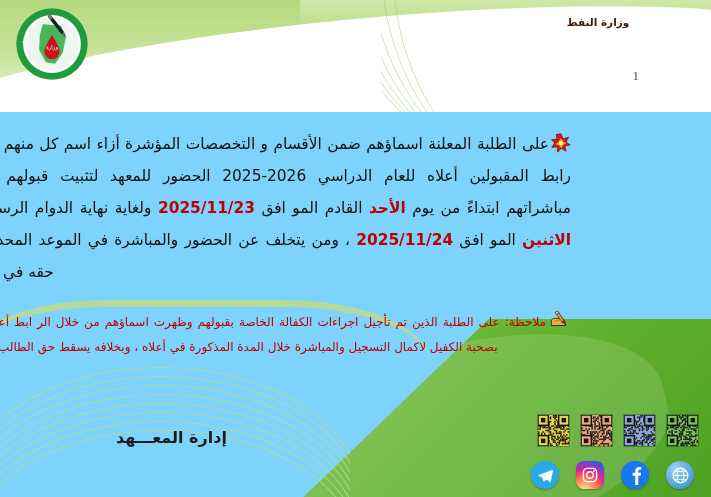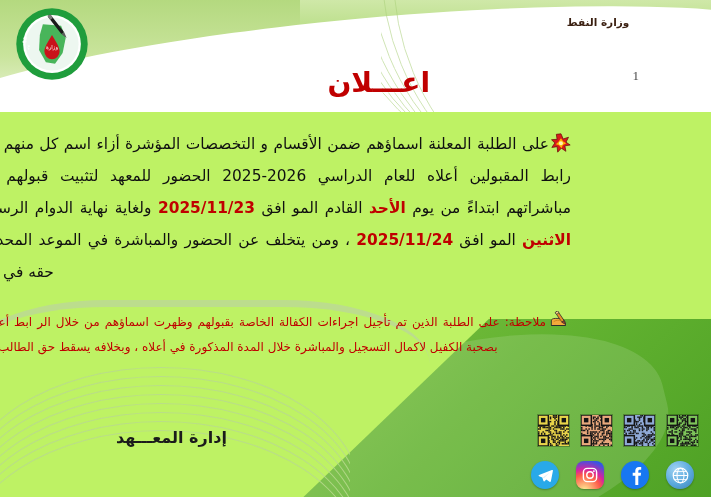--- a/index.html
+++ b/index.html
@@ -8,21 +8,21 @@
     background: #ffffff;
   }
   body {
     font-family: "DejaVu Sans", "Liberation Sans", sans-serif;
   }
   #page {
     position: relative;
     width: 711px;
     height: 497px;
     overflow: hidden;
-    background: #bef264;
+    background: #7dd3fc;
   }
 
   
   .header-band {
     position: absolute;
     left: 0; top: 0;
     width: 711px;
     height: 112px;
     overflow: hidden;
     background: linear-gradient(180deg, #cfe8a8 0%, #b9de87 28%, #cde9a9 58%, #e6f3cf 82%, #f4f9e9 100%);
@@ -298,21 +298,20 @@
         <textPath href="#arcBot" startOffset="6%">معهد التدريب النفطي / بغداد</textPath>
       </text>
     </svg>
   </div>
 
   <div class="ministry">
     <div>وزارة النفط</div>
   </div>
   <div class="page-mark">1</div>
 
-  <div class="title">اعـــلان</div>
 
   <div class="corner-green"></div>
   <div class="arc-band"></div>
   <div class="arc-lines">
     <i style="top:0px"></i>
     <i style="top:9px"></i>
     <i style="top:18px"></i>
     <i style="top:27px"></i>
     <i style="top:36px"></i>
     <i style="top:45px"></i>

